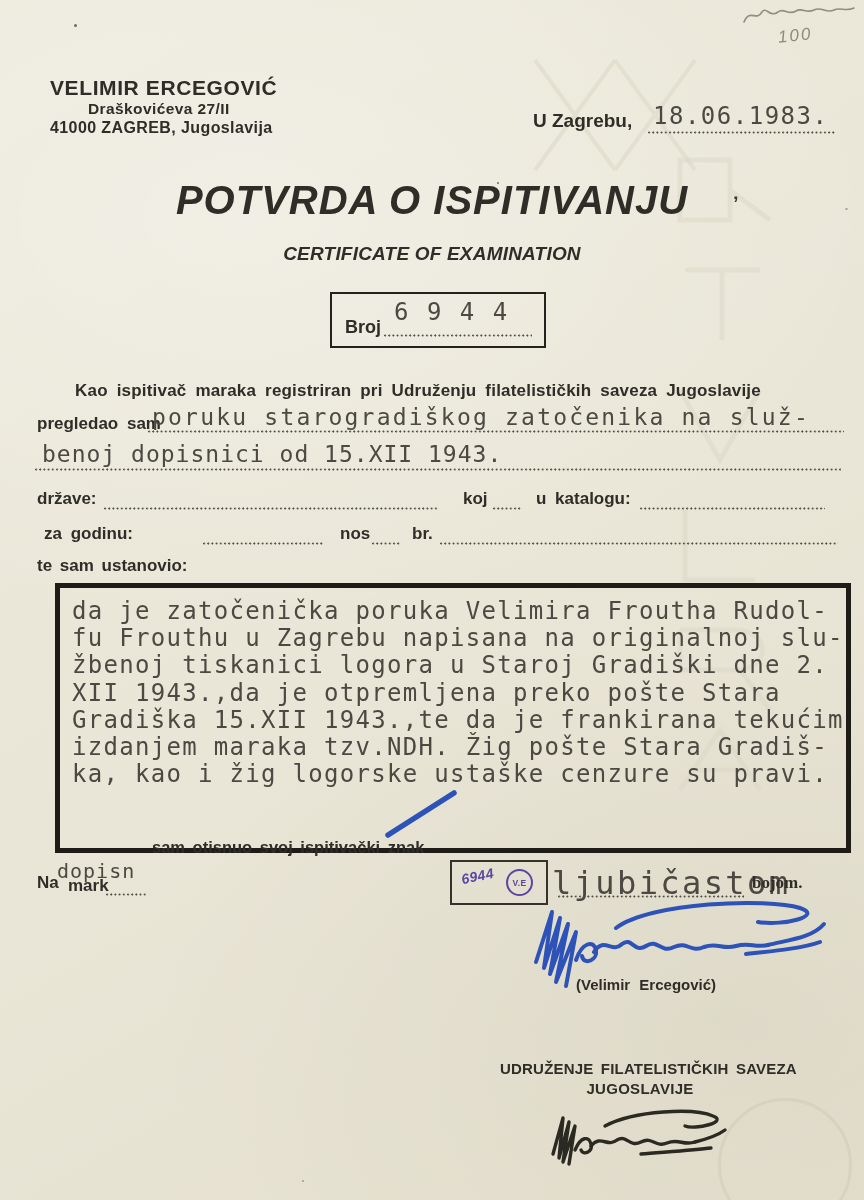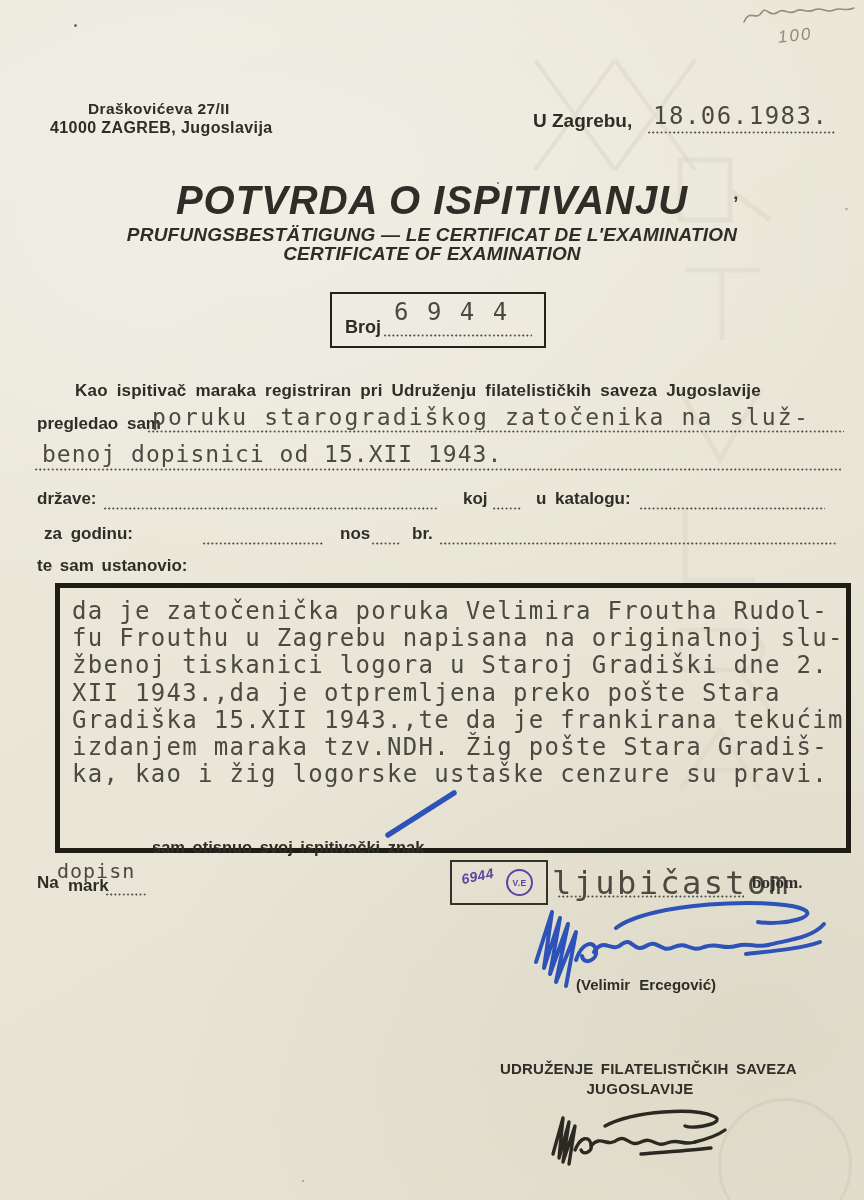--- a/index.html
+++ b/index.html
@@ -35,35 +35,35 @@
       <path d="M40,10 L90,10 L90,70 L40,70 Z M90,40 L130,70"></path>
       <path d="M45,120 L120,120 M82,120 L82,190"></path>
       <path d="M40,240 L80,310 L120,240"></path>
       <path d="M45,360 L45,430 L115,430"></path>
       <path d="M40,480 L100,480 C130,485 130,515 100,520 L40,520 L40,480 M100,520 L130,560"></path>
       <path d="M40,640 L80,580 L120,640 M55,620 L105,620"></path>
     </g>
   </svg>
   <div class="abs" style="left:718px;top:1098px;width:128px;height:128px;border-radius:50%;border:3px solid rgba(175,170,148,.35);opacity:.5;"></div>
 
+  <div class="abs print nowrap" style="left:50px;top:76px;font-size:21px;letter-spacing:.6px;">VELIMIR ERCEGOVIĆ</div>
   <div class="abs print nowrap" style="left:88px;top:100px;font-size:15.5px;letter-spacing:.4px;">Draškovićeva 27/II</div>
   <div class="abs print nowrap" style="left:50px;top:119px;font-size:16px;letter-spacing:.4px;">41000 ZAGREB, Jugoslavija</div>
 
   <svg class="abs" style="left:740px;top:2px;" width="120" height="26" viewBox="0 0 120 26">
     <path d="M4,20 C10,6 16,20 22,10 C26,4 30,16 38,10 C44,5 48,14 56,9 C62,5 66,12 74,8 C82,4 86,12 94,8 C100,5 106,10 114,6" stroke="#928e7c" stroke-width="1.6" fill="none" stroke-linecap="round"></path>
   </svg>
   <div class="abs nowrap" style="left:778px;top:26px;font-size:17px;font-style:italic;color:#8f8b79;transform:rotate(-6deg);letter-spacing:2px;">100</div>
 
   <div class="abs print nowrap" style="left:533px;top:110px;font-size:19px;">U Zagrebu,</div>
   <div class="abs typed nowrap" style="left:653px;top:102px;font-size:24px;letter-spacing:1.5px;">18.06.1983.</div>
   <div class="dots" style="left:648px;top:131px;width:188px;"></div>
 
   <div class="abs center print nowrap" style="top:178px;font-size:40px;letter-spacing:1px;">POTVRDA O ISPITIVANJU</div>
   <div class="abs print" style="left:733px;top:192px;font-size:20px;color:#3a372f;">ʼ</div>
-  <div class="abs center print nowrap" style="top:224px;font-size:19px;letter-spacing:.2px;">PRUFUNGSBESTÄTIGUNG — LE CERTIFICAT DE L'EXAMINATION</div>
   <div class="abs center print nowrap" style="top:243px;font-size:19px;letter-spacing:.2px;">CERTIFICATE OF EXAMINATION</div>
 
   <div class="abs" style="left:330px;top:292px;width:212px;height:52px;border:2.5px solid #23221d;">
     <div class="abs print" style="left:13px;top:23px;font-size:18px;">Broj</div>
     <div class="abs typed nowrap" style="left:62px;top:4px;font-size:24px;letter-spacing:2px;">6 9 4 4</div>
     <div class="dots" style="left:52px;top:40px;width:148px;"></div>
   </div>
 
   <div class="abs print nowrap" style="left:75px;top:381px;font-size:17px;word-spacing:4px;letter-spacing:.2px;">Kao ispitivač maraka registriran pri Udruženju filatelističkih saveza Jugoslavije</div>
   <div class="abs print nowrap" style="left:37px;top:414px;font-size:17px;word-spacing:4px;">pregledao sam</div>

